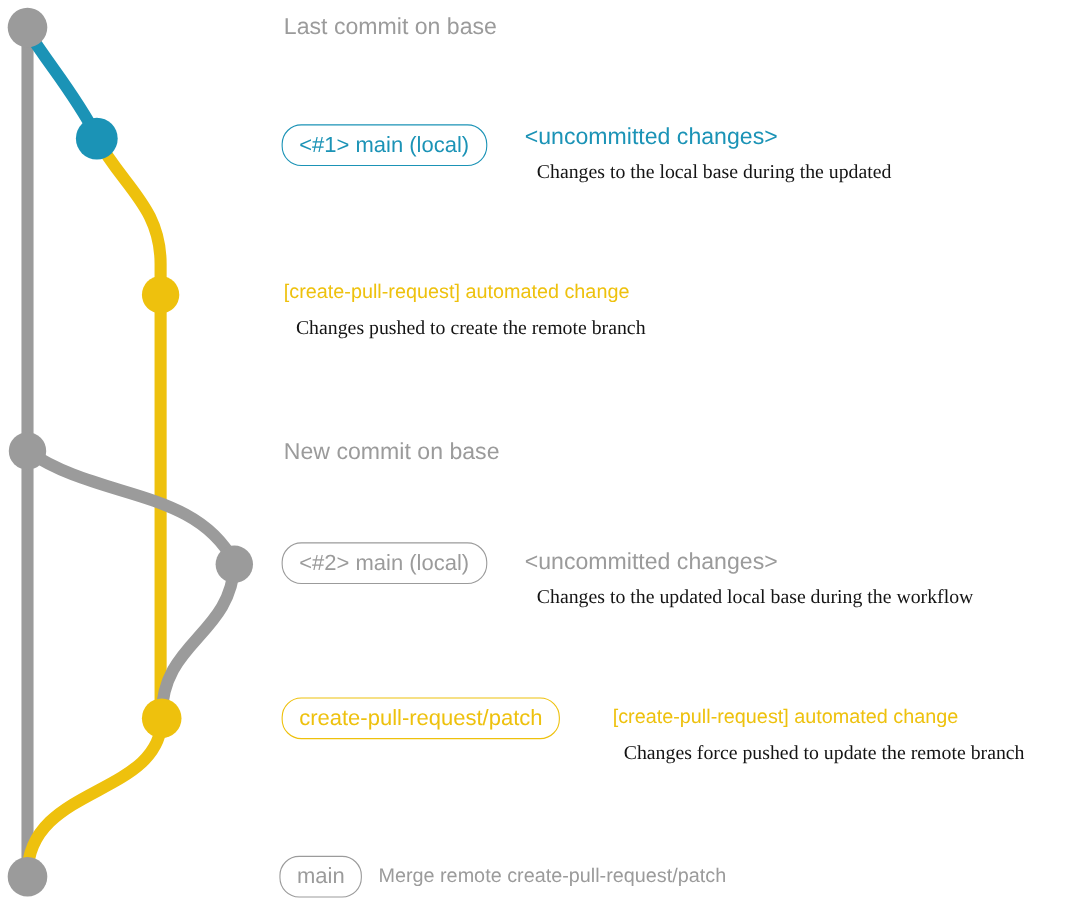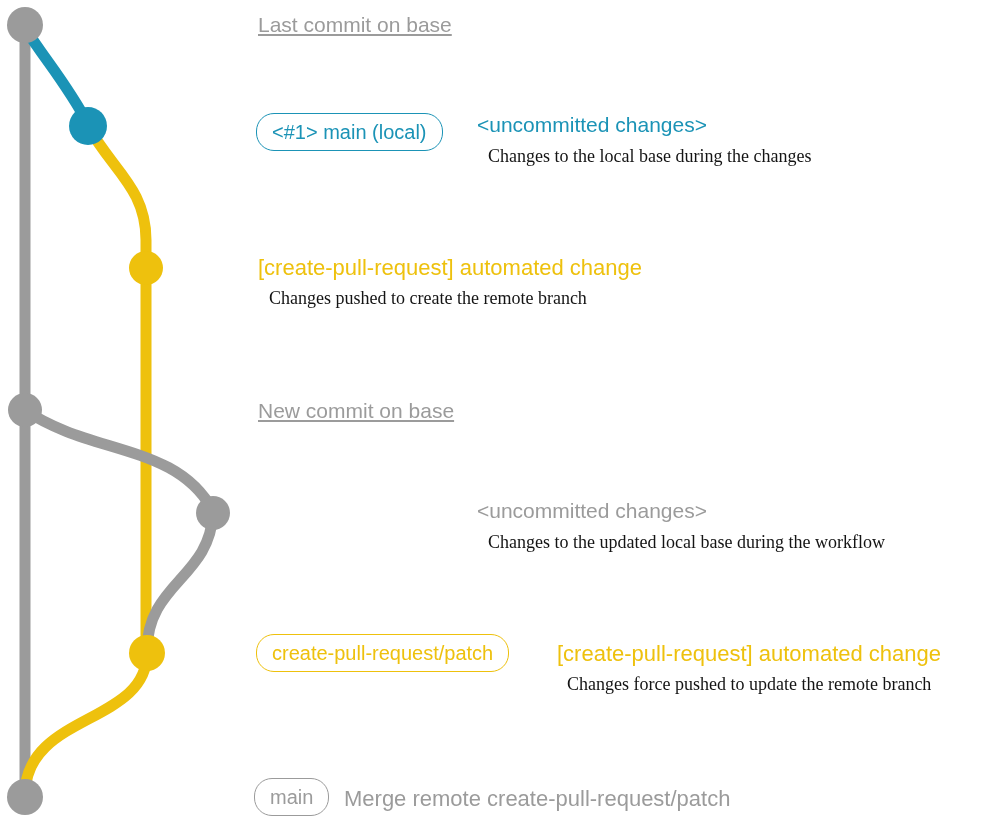--- a/index.html
+++ b/index.html
@@ -17,39 +17,38 @@
   .f-gray{fill:var(--gray);}
   .f-blue{fill:var(--blue);}
   .f-yellow{fill:var(--yellow);}
   .edge{fill:none;stroke-width:11px;}
 
   .abs{position:absolute;white-space:nowrap;}
 
   .note{
     font-size:21px;
     color:var(--gray);
-    text-decoration:underline;
   }
   .chip{
     display:inline-block;
     border:1.5px solid;
     border-radius:18px;
     padding:5px 15px;
     font-size:20px;
     line-height:26px;
     background:var(--bg,#fff);
   }
   .chip.c-blue{color:var(--blue);border-color:var(--blue);}
   .chip.c-gray{color:var(--gray);border-color:var(--gray);}
   .chip.c-yellow{color:var(--yellow);border-color:var(--yellow);}
 
   .status{font-size:21px;}
   .status.c-blue{color:var(--blue);}
   .status.c-gray{color:var(--gray);}
-  .msg{font-size:22px;color:var(--yellow);}
+  .msg{font-size:18px;color:var(--yellow);}
   .msg.c-gray{color:var(--gray);}
   .desc{
     font-family:"Liberation Serif",serif;
     font-size:18px;
     color:var(--ink);
   }
 </style>
 </head>
 <body>
 
@@ -75,27 +74,28 @@
     <circle class="f-gray" cx="25" cy="410" r="17"></circle>
     <circle class="f-gray" cx="213" cy="513" r="17"></circle>
     <circle class="f-yellow" cx="147" cy="653" r="18"></circle>
     <circle class="f-gray" cx="25" cy="797" r="18"></circle>
   </svg>
 
   <div class="abs note" style="left:258px;top:13px;">Last commit on base</div>
 
   <div class="abs chip c-blue" style="left:256px;top:113px;">&lt;#1&gt; main (local)</div>
   <div class="abs status c-blue" style="left:477px;top:113px;">&lt;uncommitted changes&gt;</div>
-  <div class="abs desc" style="left:488px;top:146px;">Changes to the local base during the changes</div>
+  <div class="abs desc" style="left:488px;top:146px;">Changes to the local base during the updated</div>
 
   <div class="abs msg" style="left:258px;top:255px;">[create-pull-request] automated change</div>
   <div class="abs desc" style="left:269px;top:288px;">Changes pushed to create the remote branch</div>
 
   <div class="abs note" style="left:258px;top:399px;">New commit on base</div>
 
+  <div class="abs chip c-gray" style="left:256px;top:493px;">&lt;#2&gt; main (local)</div>
   <div class="abs status c-gray" style="left:477px;top:499px;">&lt;uncommitted changes&gt;</div>
   <div class="abs desc" style="left:488px;top:532px;">Changes to the updated local base during the workflow</div>
 
   <div class="abs chip c-yellow" style="left:256px;top:634px;">create-pull-request/patch</div>
   <div class="abs msg" style="left:557px;top:641px;">[create-pull-request] automated change</div>
   <div class="abs desc" style="left:567px;top:674px;">Changes force pushed to update the remote branch</div>
 
   <div class="abs chip c-gray" style="left:254px;top:778px;">main</div>
   <div class="abs msg c-gray" style="left:344px;top:786px;">Merge remote create-pull-request/patch</div>
 

